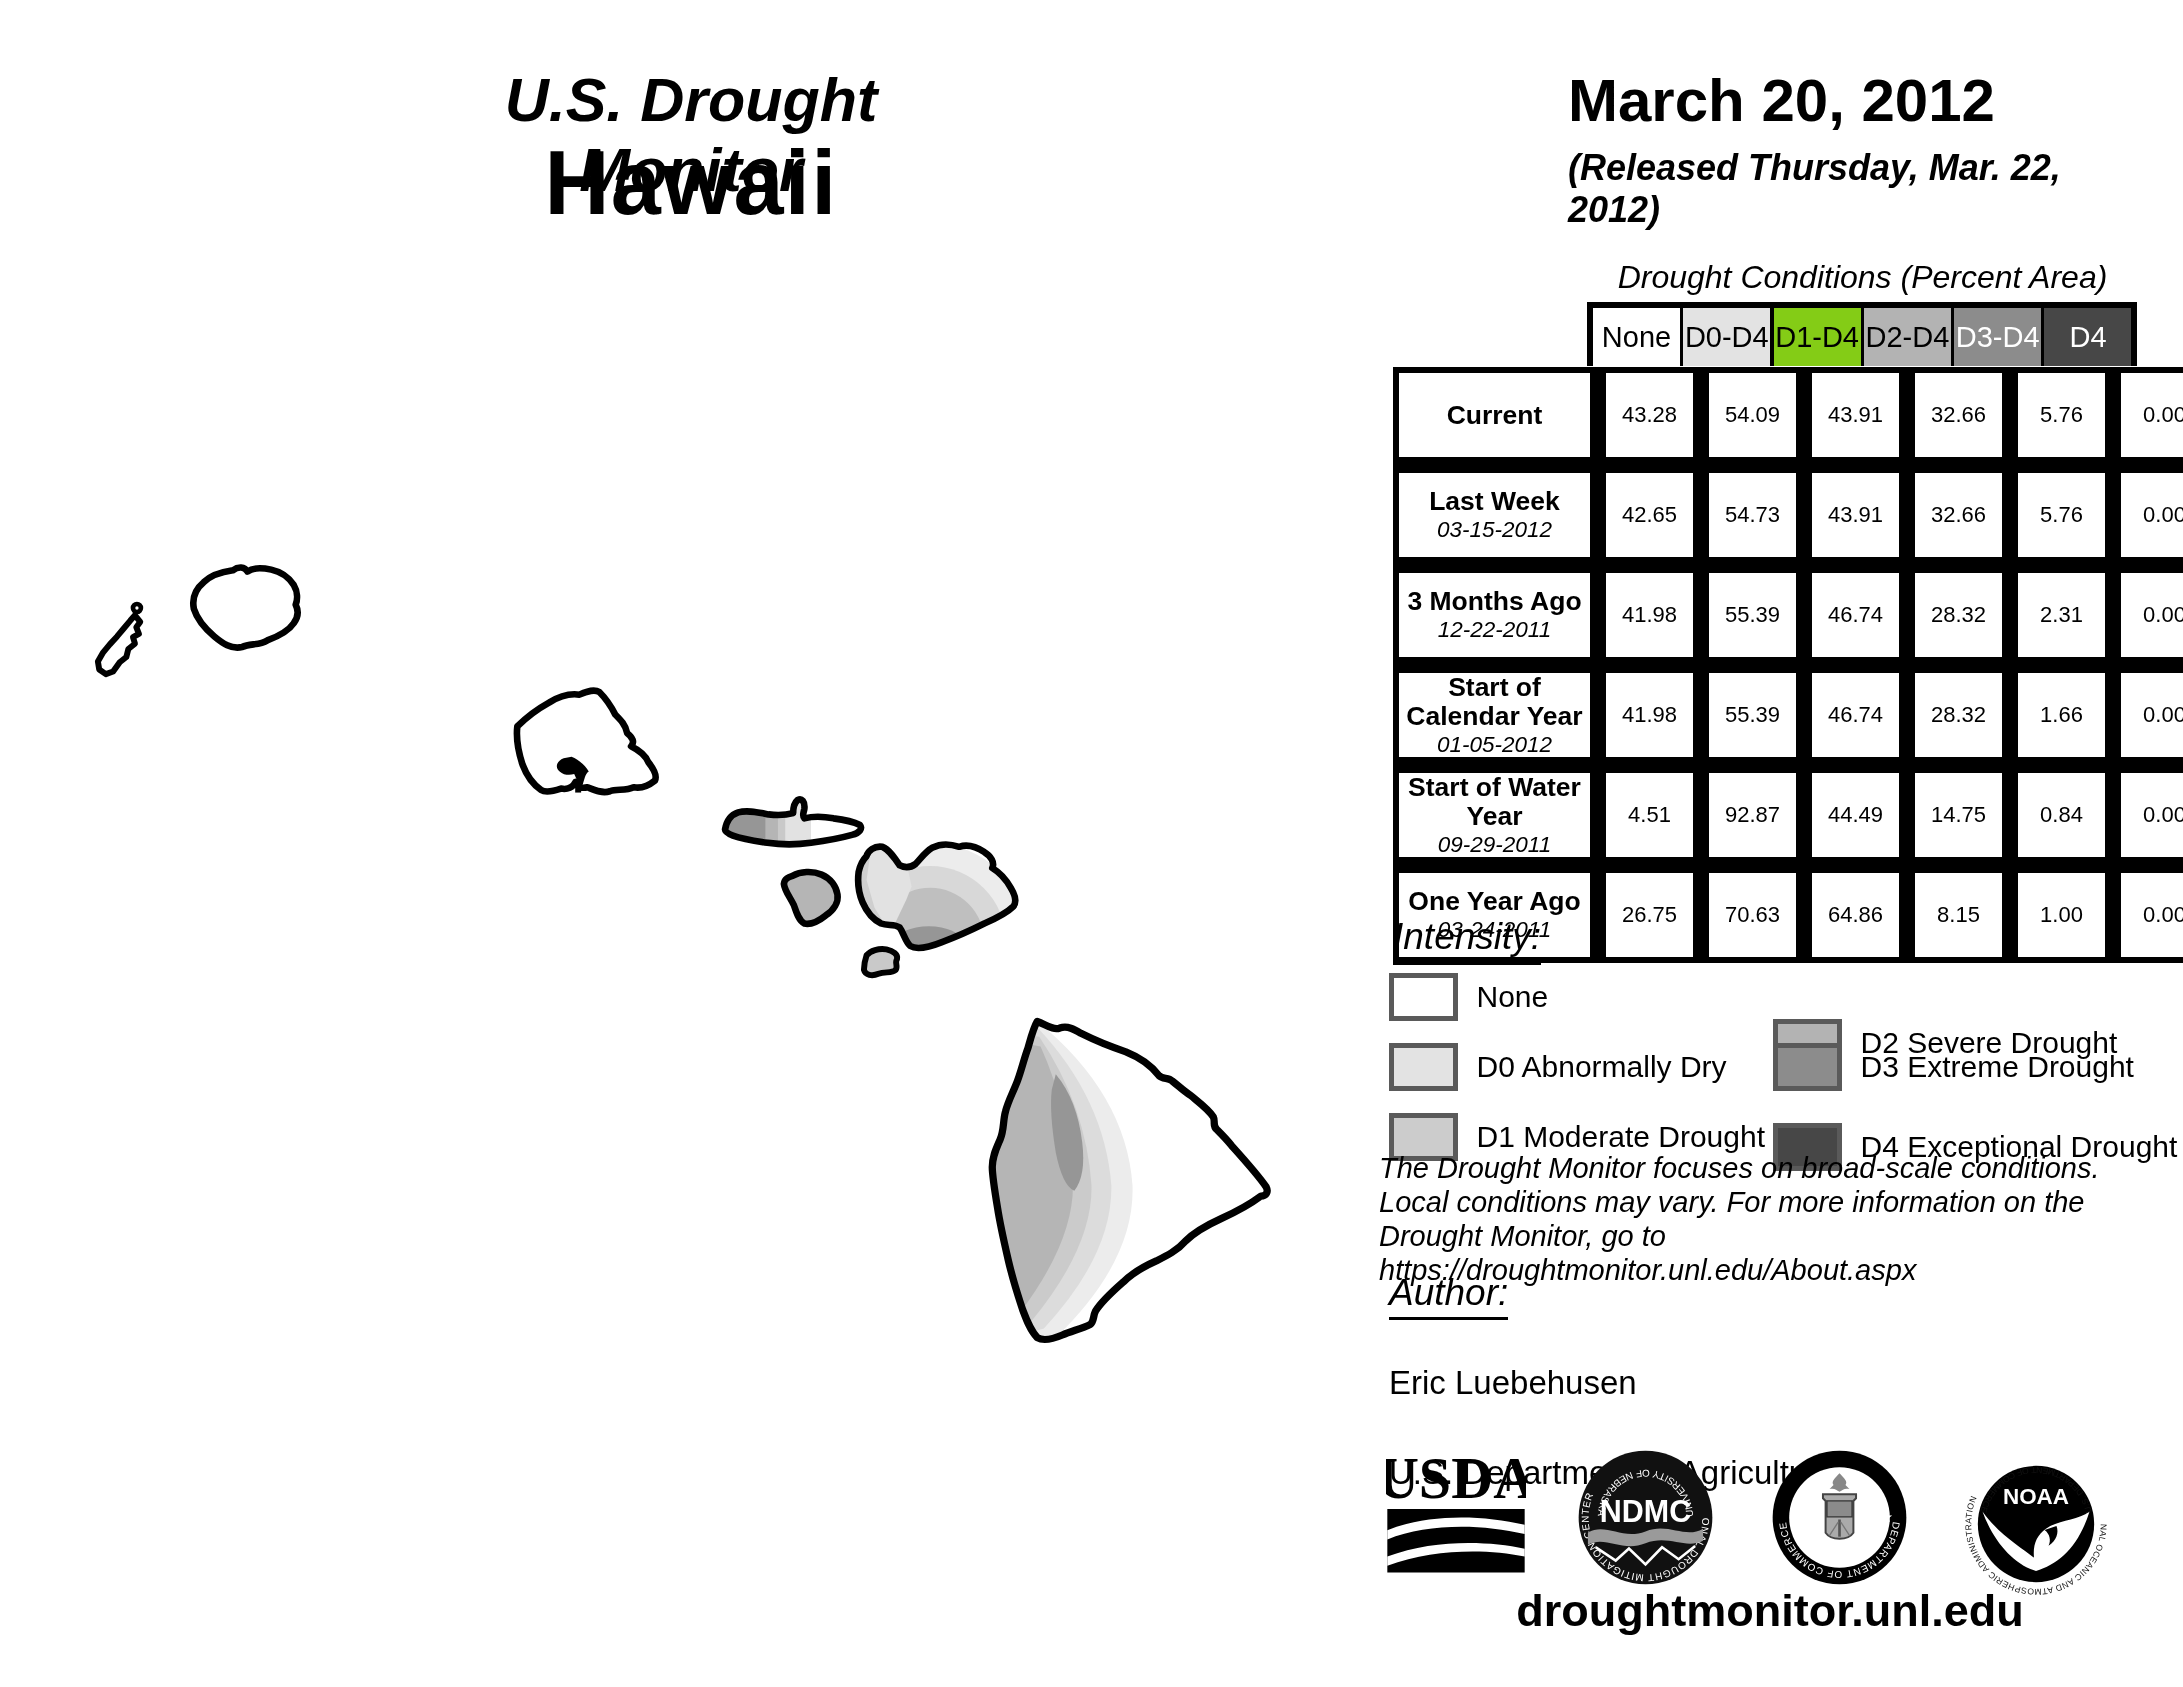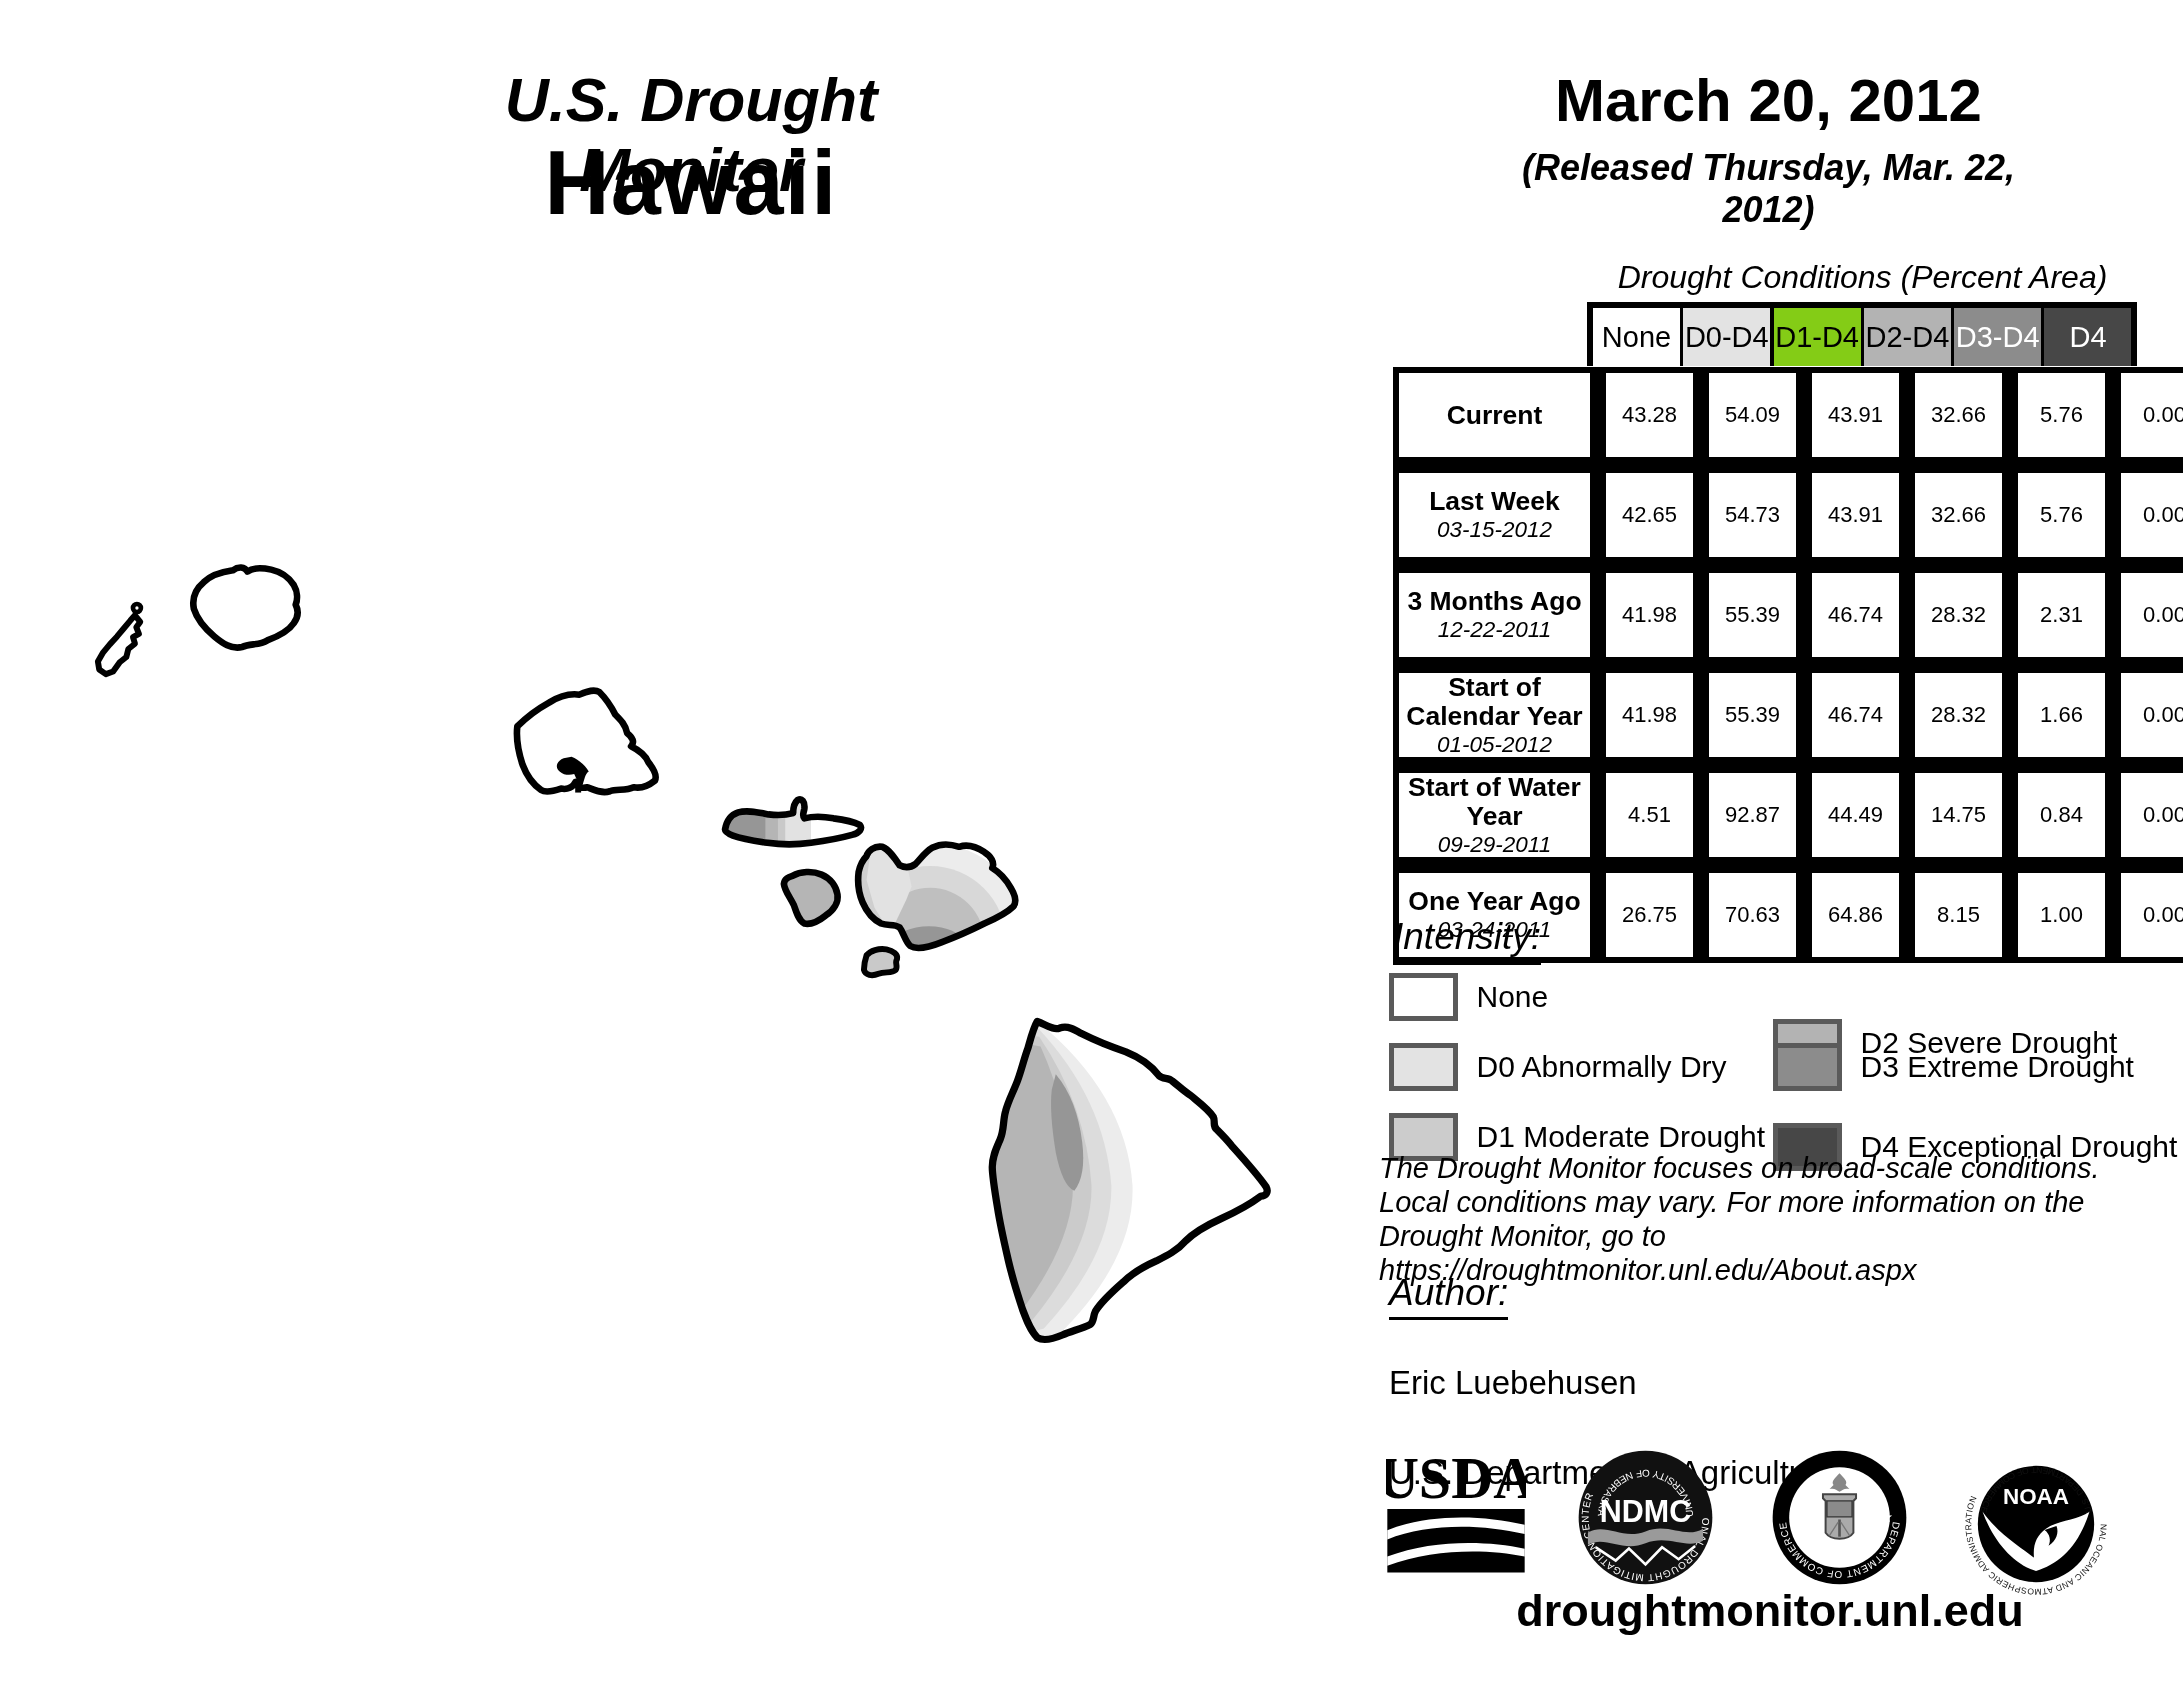--- a/index.html
+++ b/index.html
@@ -2,21 +2,21 @@
 <html style="font-size:10.6px"><head>
 <meta charset="utf-8">
 <style>
   html,body{margin:0;padding:0;background:#fff;}
   body{width:2183px;height:1687px;position:relative;overflow:hidden;
        font-family:"Liberation Sans","DejaVu Sans",sans-serif;color:#000;}
   .abs{position:absolute;}
   
   .title1{left:410px;top:65px;width:562px;text-align:center;font-size:61px;font-weight:bold;font-style:italic;}
   .title2{left:410px;top:132px;width:562px;text-align:center;font-size:90px;font-weight:bold;letter-spacing:1.3px;}
-  .dateblock{left:1489px;top:66px;width:559px;text-align:center;}
+  .dateblock{left:1568px;top:66px;width:559px;}
   .date-main{font-size:60px;font-weight:bold;}
   .date-released{font-size:36px;font-weight:bold;font-style:italic;margin-top:12px;}
   .date-valid{font-size:34px;font-weight:bold;margin-top:14.6px;}
   
   .tbl-caption{left:1588px;top:259px;width:549px;text-align:center;font-size:32px;font-style:italic;}
   .tbl-head{left:1587px;top:302px;display:grid;grid-template-columns:repeat(6,87px);gap:3.3px;
             background:#000;padding:6px 6px 0 6px;}
   .tbl-head .hcell{height:58px;display:flex;align-items:center;justify-content:center;font-size:29px;}
   .tbl-body{left:1393px;top:367px;display:grid;grid-template-columns:191px repeat(6,87px);
             grid-auto-rows:84px;gap:16px;background:#000000;padding:6px;}

